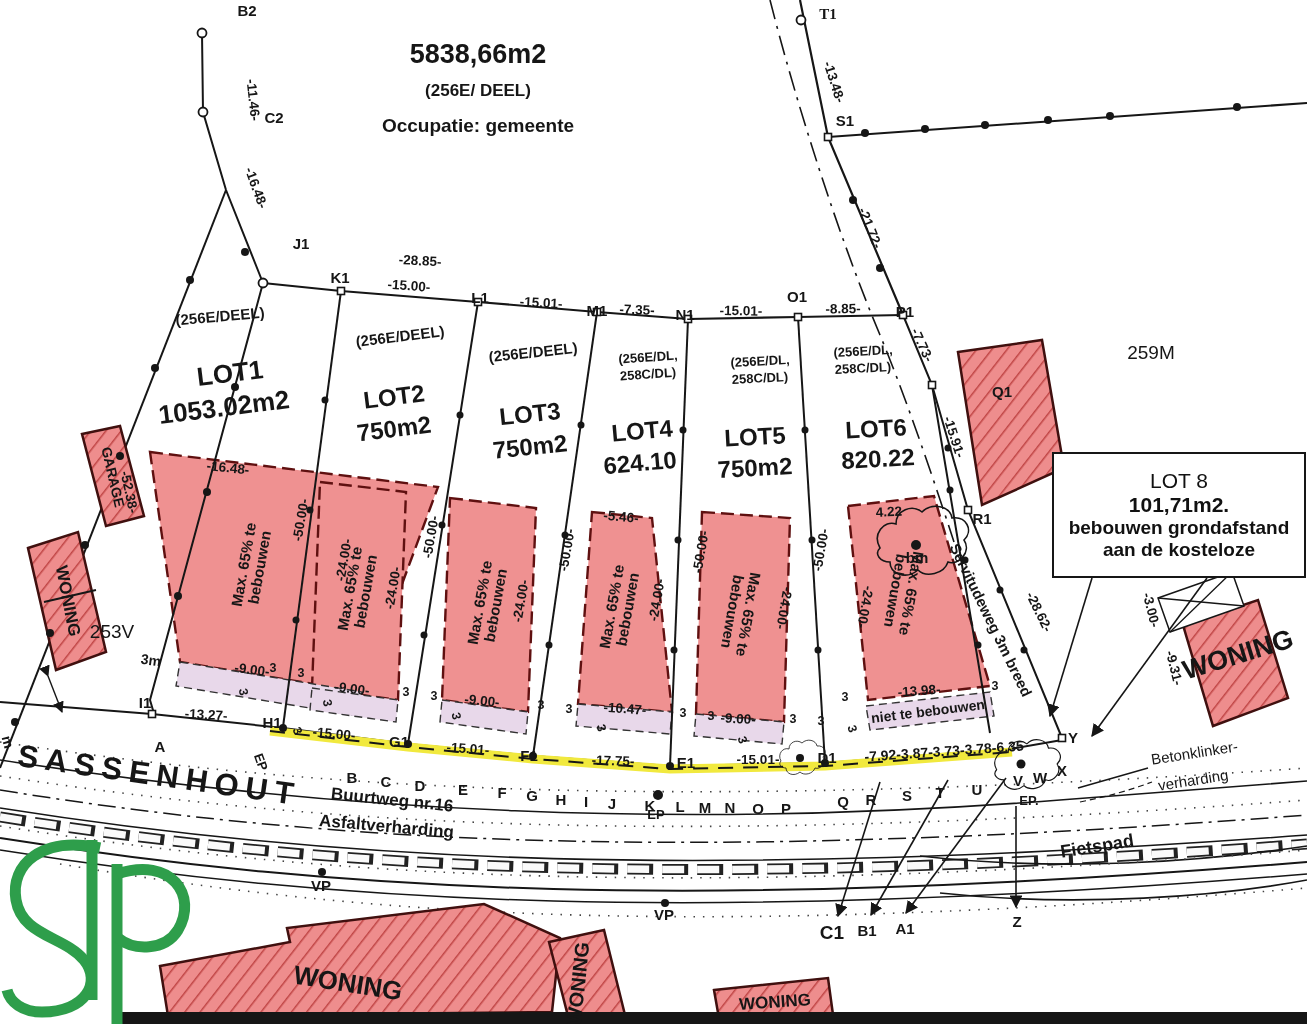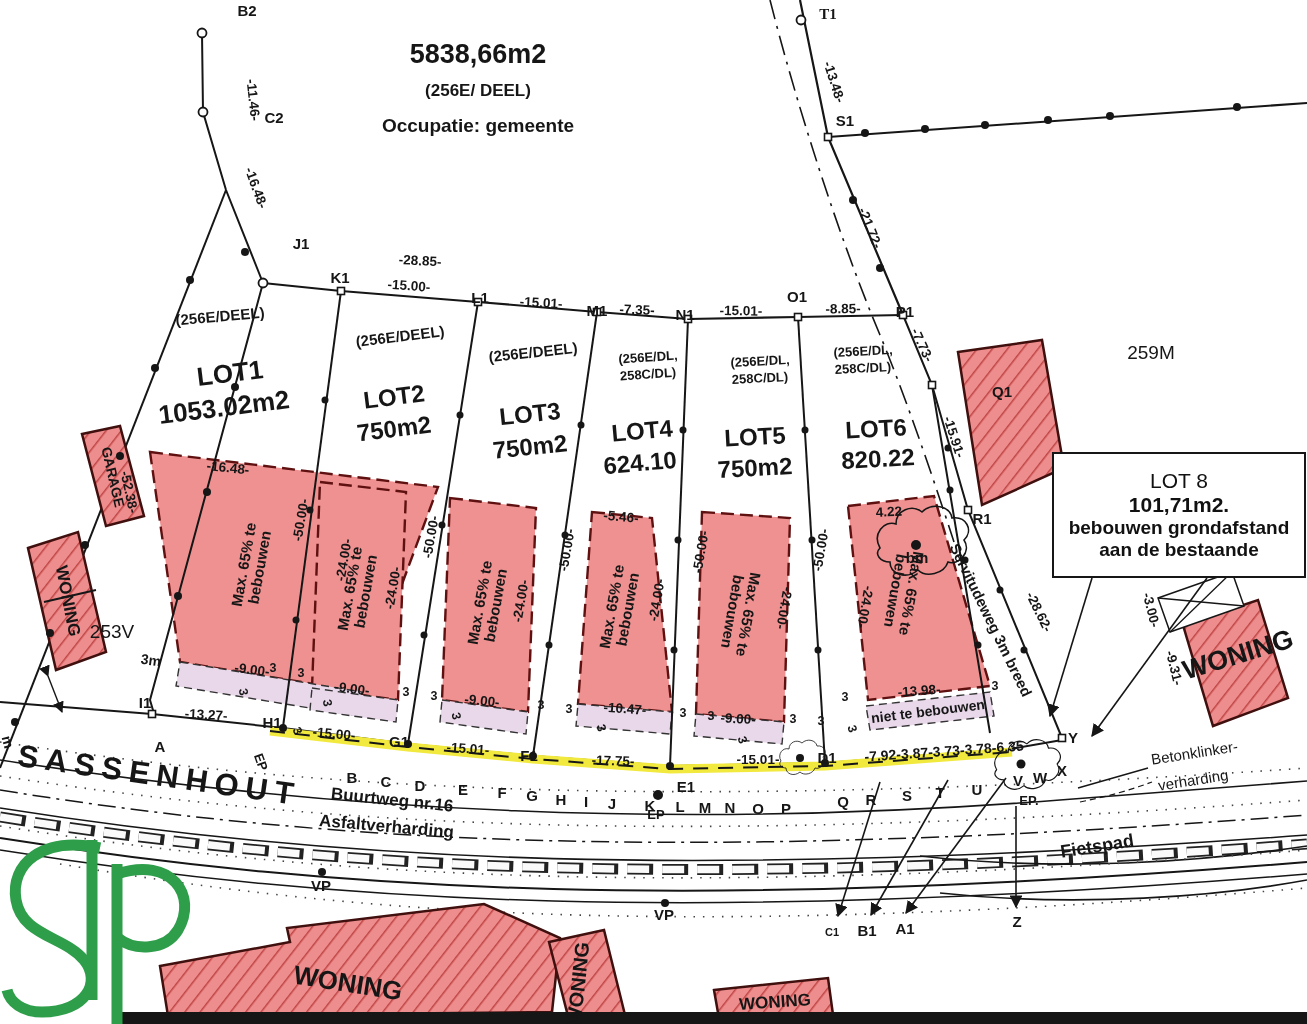--- a/index.html
+++ b/index.html
@@ -204,21 +204,21 @@
   <div class="raw" style="left:348px;top:36px;width:260px;text-align:center">
     <div style="font-size:27px;margin-top:4px">5838,66m2</div>
     <div style="font-size:17px;margin-top:14px;font-weight:bold">(256E/ DEEL)</div>
     <div style="font-size:19px;margin-top:16px;font-weight:bold">Occupatie: gemeente</div>
   </div>
 
   <div class="box" style="left:1052px;top:452px;width:250px;height:122px">
     <div style="font-size:21px;font-weight:normal">LOT 8</div>
     <div style="font-size:21px;font-weight:bold">101,71m2.</div>
     <div style="font-size:19px;font-weight:bold">bebouwen grondafstand</div>
-    <div style="font-size:19px;font-weight:bold">aan de bestaande</div>
+    <div style="font-size:19px;font-weight:bold">aan de kosteloze</div>
   </div>
 
 
   <div class="lbl" style="left:928px;top:711px;font-size:14px;transform:translate(-50%,-50%) rotate(-7deg)">niet te bebouwen</div>
 
   <div class="lbl" style="left:1151px;top:352px;font-size:19px;font-weight:normal">259M</div>
   <div class="lbl" style="left:112px;top:631px;font-size:19px;font-weight:normal">253V</div>
 
   <div class="raw" style="left:20px;top:740px;font-size:31px;letter-spacing:7px;transform:rotate(8deg);transform-origin:0 0">SASSENHOUT</div>
   <div class="raw" style="left:332px;top:785px;font-size:17px;transform:rotate(6deg);transform-origin:0 0">Buurtweg nr.16</div>
@@ -267,27 +267,27 @@
     <span class="lbl" style="left: 797px; top: 296px; font-size: 15px; transform: translate(-50%, -50%) rotate(0deg);">O1</span>
     <span class="lbl" style="left: 905px; top: 311px; font-size: 15px; transform: translate(-50%, -50%) rotate(0deg);">P1</span>
     <span class="lbl" style="left: 992px; top: 391px; font-size: 15px; transform: translate(-50%, -50%) rotate(0deg); margin-left: 10px;">Q1</span>
     <span class="lbl" style="left: 982px; top: 518px; font-size: 15px; transform: translate(-50%, -50%) rotate(0deg);">R1</span>
     <span class="lbl" style="left: 845px; top: 120px; font-size: 15px; transform: translate(-50%, -50%) rotate(0deg);">S1</span>
     <span class="lbl" style="left: 828px; top: 14px; font-size: 15px; transform: translate(-50%, -50%) rotate(0deg); font-family: Liberation Serif, serif;">T1</span>
     <span class="lbl" style="left: 145px; top: 702px; font-size: 15px; transform: translate(-50%, -50%) rotate(0deg);">I1</span>
     <span class="lbl" style="left: 272px; top: 722px; font-size: 15px; transform: translate(-50%, -50%) rotate(0deg);">H1</span>
     <span class="lbl" style="left: 399px; top: 741px; font-size: 15px; transform: translate(-50%, -50%) rotate(0deg);">G1</span>
     <span class="lbl" style="left: 529px; top: 755px; font-size: 15px; transform: translate(-50%, -50%) rotate(0deg);">F1</span>
-    <span class="lbl" style="left: 686px; top: 762px; font-size: 15px; transform: translate(-50%, -50%) rotate(0deg); margin-top: 24px;">E1</span>
+    <span class="lbl" style="left: 686px; top: 762px; font-size: 15px; transform: translate(-50%, -50%) rotate(0deg);">E1</span>
     <span class="lbl" style="left: 827px; top: 757px; font-size: 15px; transform: translate(-50%, -50%) rotate(0deg);">D1</span>
     <span class="lbl" style="left: 1073px; top: 737px; font-size: 15px; transform: translate(-50%, -50%) rotate(0deg);">Y</span>
     <span class="lbl" style="left: 1017px; top: 921px; font-size: 15px; transform: translate(-50%, -50%) rotate(0deg);">Z</span>
     <span class="lbl" style="left: 905px; top: 928px; font-size: 15px; transform: translate(-50%, -50%) rotate(0deg);">A1</span>
     <span class="lbl" style="left: 867px; top: 930px; font-size: 15px; transform: translate(-50%, -50%) rotate(0deg);">B1</span>
-    <span class="lbl" style="left: 832px; top: 932px; font-size: 11px; transform: translate(-50%, -50%) rotate(0deg);">C1</span>
+    <span class="lbl" style="left: 832px; top: 932px; font-size: 19px; transform: translate(-50%, -50%) rotate(0deg);">C1</span>
     <span class="lbl" style="left: 160px; top: 746px; font-size: 15px; transform: translate(-50%, -50%) rotate(0deg);">A</span>
     <span class="lbl" style="left: 352px; top: 777px; font-size: 15px; transform: translate(-50%, -50%) rotate(0deg);">B</span>
     <span class="lbl" style="left: 386px; top: 781px; font-size: 15px; transform: translate(-50%, -50%) rotate(0deg);">C</span>
     <span class="lbl" style="left: 420px; top: 785px; font-size: 15px; transform: translate(-50%, -50%) rotate(0deg);">D</span>
     <span class="lbl" style="left: 463px; top: 789px; font-size: 15px; transform: translate(-50%, -50%) rotate(0deg);">E</span>
     <span class="lbl" style="left: 502px; top: 792px; font-size: 15px; transform: translate(-50%, -50%) rotate(0deg);">F</span>
     <span class="lbl" style="left: 532px; top: 795px; font-size: 15px; transform: translate(-50%, -50%) rotate(0deg);">G</span>
     <span class="lbl" style="left: 561px; top: 799px; font-size: 15px; transform: translate(-50%, -50%) rotate(0deg);">H</span>
     <span class="lbl" style="left: 586px; top: 801px; font-size: 15px; transform: translate(-50%, -50%) rotate(0deg);">I</span>
     <span class="lbl" style="left: 612px; top: 803px; font-size: 15px; transform: translate(-50%, -50%) rotate(0deg);">J</span>

